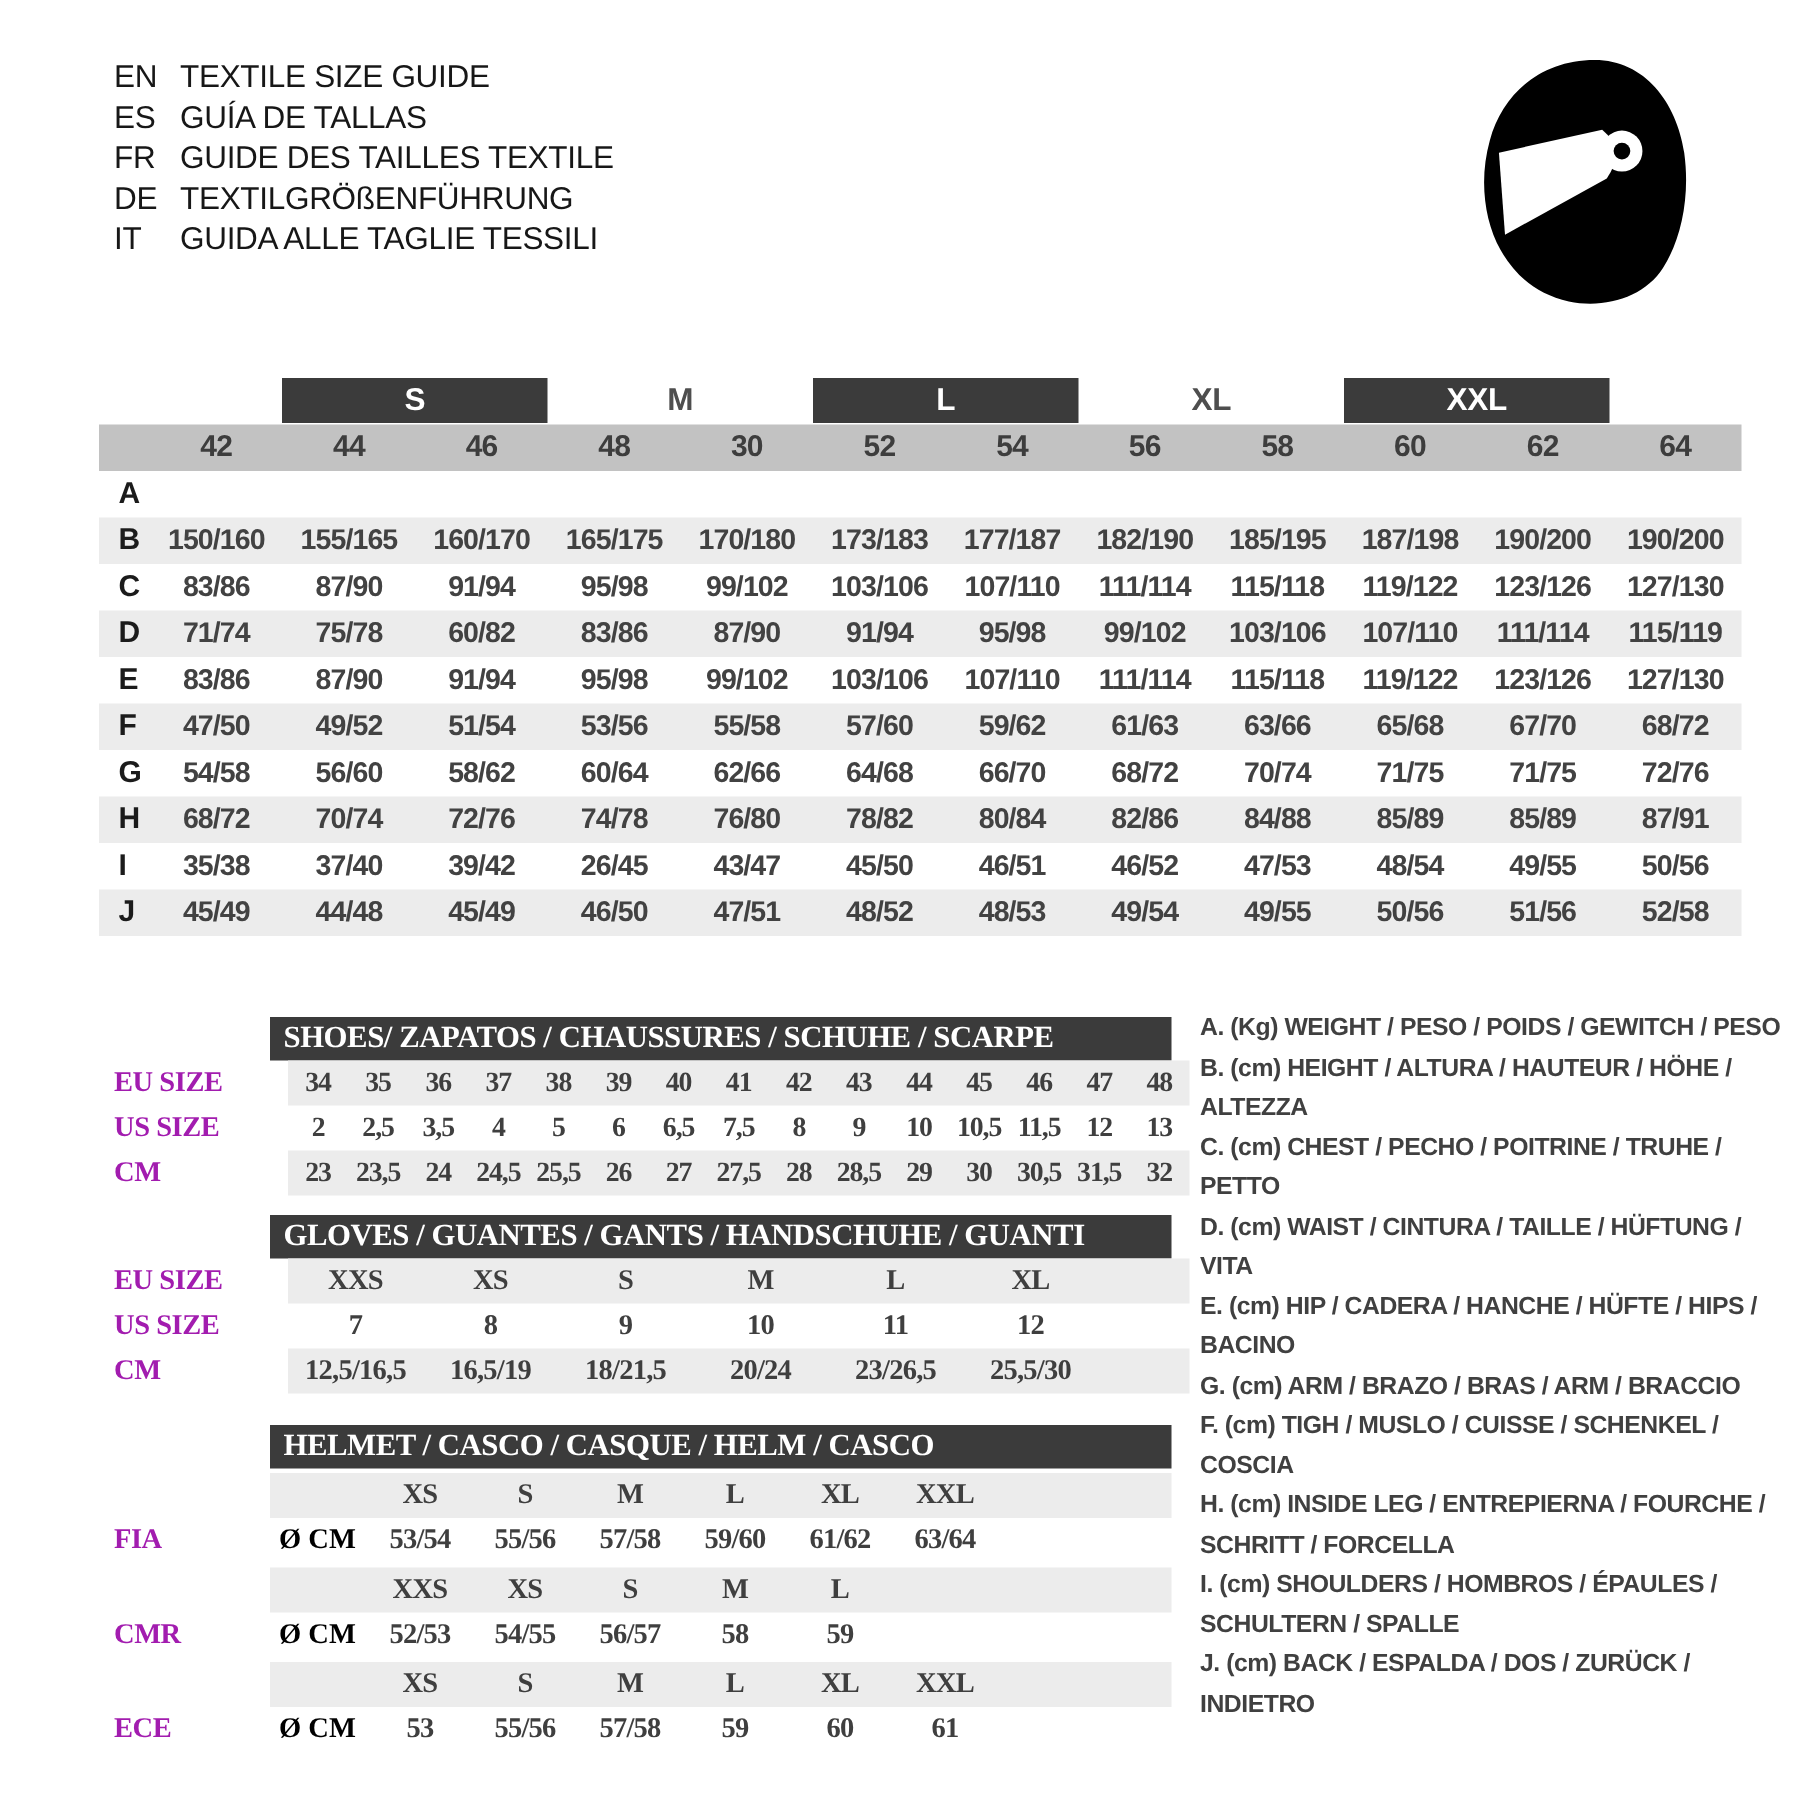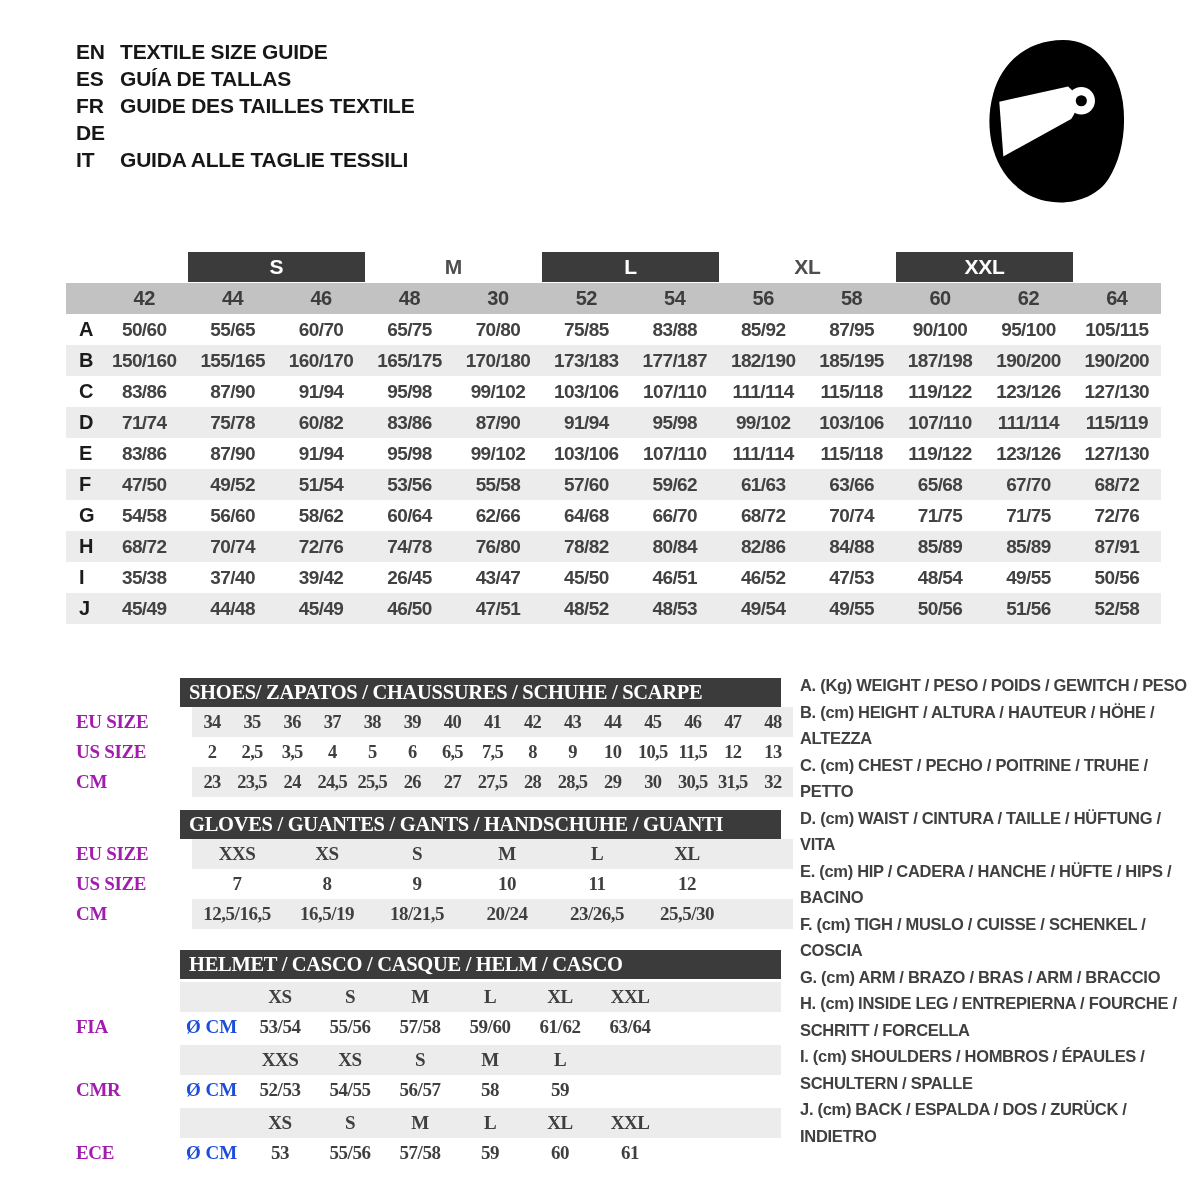--- a/index.html
+++ b/index.html
@@ -2,21 +2,21 @@
 <html><head>
 <meta charset="utf-8">
 <title>Textile Size Guide</title>
 <style>
   html,body { margin:0; padding:0; background:#ffffff; }
   body { width:1200px; height:1200px; font-family:"Liberation Sans","DejaVu Sans",sans-serif; }
   #canvas { position:relative; width:1200px; height:1200px; background:#fff; overflow:hidden; color:#222; }
 
   
   .lang-block { position:absolute; left:76px; top:38px; }
-  .lang-row { display:flex; height:27px; align-items:center; font-weight:bold; font-size:21px; letter-spacing:-0.2px; color:#171717; }
+  .lang-row { display:flex; height:27px; align-items:center; font-weight:normal; font-size:21px; letter-spacing:-0.2px; color:#171717; }
   .lang-code { width:44px; }
 
   
   .helmet-svg { position:absolute; left:976px; top:34px; width:162px; height:176px; }
 
   
   .main-table { position:absolute; left:66px; top:252px; width:1095px; }
   .groups { position:relative; height:30px; }
   .gbox { position:absolute; top:0; width:177px; height:30px; display:flex; align-items:center; justify-content:center;
           font-weight:bold; font-size:21px; letter-spacing:-0.2px; }
@@ -44,21 +44,21 @@
   .srow-band { width:601px; display:flex; align-items:center;margin-left:12px; }
   .sec-rows div.srow:nth-of-type(odd) .srow-band { background:#ececec; }
   .cols15 .scell { flex:1; text-align:center; font-weight:bold; font-size:18.5px; color:#3f3f3f; letter-spacing:-0.7px; }
   .cols6  .gcell { width:90px; text-align:center; font-weight:bold; font-size:19px; color:#3f3f3f; letter-spacing:-0.5px; }
 
   
   .std { margin-top:3px; }
   .hrow { display:flex; height:30px; align-items:stretch; }
   .hband { width:601px; display:flex; align-items:center; }
   .sizes-band .hband { background:#ececec; }
-  .hunit { width:65px; box-sizing:border-box; padding-left:6px; font-weight:bold; font-size:19px; color:#1d4ed8; }
+  .hunit { width:65px; box-sizing:border-box; padding-left:6px; font-weight:bold; font-size:19px; color:#000000; }
   .hcols { display:flex; align-items:center; }
   .hcell { width:70px; text-align:center; font-weight:bold; font-size:19px; color:#3f3f3f; letter-spacing:-0.5px; }
 
   
   .legend { position:absolute; left:800px; top:672px; width:400px; }
   .legend-item { font-weight:bold; font-size:16.5px; line-height:26.5px; color:#404040; letter-spacing:-0.3px; }
 </style>
 </head>
 <body>
 
@@ -76,20 +76,21 @@
         <span class="lang-title">GUÍA DE TALLAS</span>
       </div>
 
       <div class="lang-row">
         <span class="lang-code">FR</span>
         <span class="lang-title">GUIDE DES TAILLES TEXTILE</span>
       </div>
 
       <div class="lang-row">
         <span class="lang-code">DE</span>
+        <span class="lang-title">TEXTILGRÖßENFÜHRUNG</span>
       </div>
 
       <div class="lang-row">
         <span class="lang-code">IT</span>
         <span class="lang-title">GUIDA ALLE TAGLIE TESSILI</span>
       </div>
     </div>
 
   <svg class="helmet-svg" viewBox="0 0 160 172" aria-hidden="true">
     <path fill="#000000" d="M86 5 C 50 5 25 28 17 58 C 10 83 13 110 24 130 C 33 146 47 159 69 164 C 93 169 119 161 131 142 C 143 123 149 95 145 66 C 140 33 119 5 86 5 Z"></path>
@@ -129,46 +130,20 @@
         <span class="ncell">60</span>
 
         <span class="ncell">62</span>
 
         <span class="ncell">64</span>
       </div>
     <div class="rows">
 
         <div class="trow">
           <span class="rkey">A</span>
-          <span class="rvals">
-
-              <span class="vcell">50/60</span>
-
-              <span class="vcell">55/65</span>
-
-              <span class="vcell">60/70</span>
-
-              <span class="vcell">65/75</span>
-
-              <span class="vcell">70/80</span>
-
-              <span class="vcell">75/85</span>
-
-              <span class="vcell">83/88</span>
-
-              <span class="vcell">85/92</span>
-
-              <span class="vcell">87/95</span>
-
-              <span class="vcell">90/100</span>
-
-              <span class="vcell">95/100</span>
-
-              <span class="vcell">105/115</span>
-            </span>
         </div>
 
         <div class="trow">
           <span class="rkey">B</span>
           <span class="rvals">
 
               <span class="vcell">150/160</span>
 
               <span class="vcell">155/165</span>
 
@@ -746,23 +721,23 @@
       <div class="legend-item">A. (Kg) WEIGHT / PESO / POIDS / GEWITCH / PESO</div>
 
       <div class="legend-item">B. (cm) HEIGHT / ALTURA / HAUTEUR / HÖHE / ALTEZZA</div>
 
       <div class="legend-item">C. (cm) CHEST / PECHO / POITRINE / TRUHE / PETTO</div>
 
       <div class="legend-item">D. (cm) WAIST / CINTURA / TAILLE / HÜFTUNG / VITA</div>
 
       <div class="legend-item">E. (cm) HIP / CADERA / HANCHE / HÜFTE / HIPS / BACINO</div>
 
+      <div class="legend-item">G. (cm) ARM / BRAZO / BRAS / ARM / BRACCIO</div>
+
       <div class="legend-item">F. (cm) TIGH / MUSLO / CUISSE / SCHENKEL / COSCIA</div>
-
-      <div class="legend-item">G. (cm) ARM / BRAZO / BRAS / ARM / BRACCIO</div>
 
       <div class="legend-item">H. (cm) INSIDE LEG / ENTREPIERNA / FOURCHE / SCHRITT / FORCELLA</div>
 
       <div class="legend-item">I. (cm) SHOULDERS / HOMBROS / ÉPAULES / SCHULTERN / SPALLE</div>
 
       <div class="legend-item">J. (cm) BACK / ESPALDA / DOS / ZURÜCK / INDIETRO</div>
     </div>
 
 </div>
 

